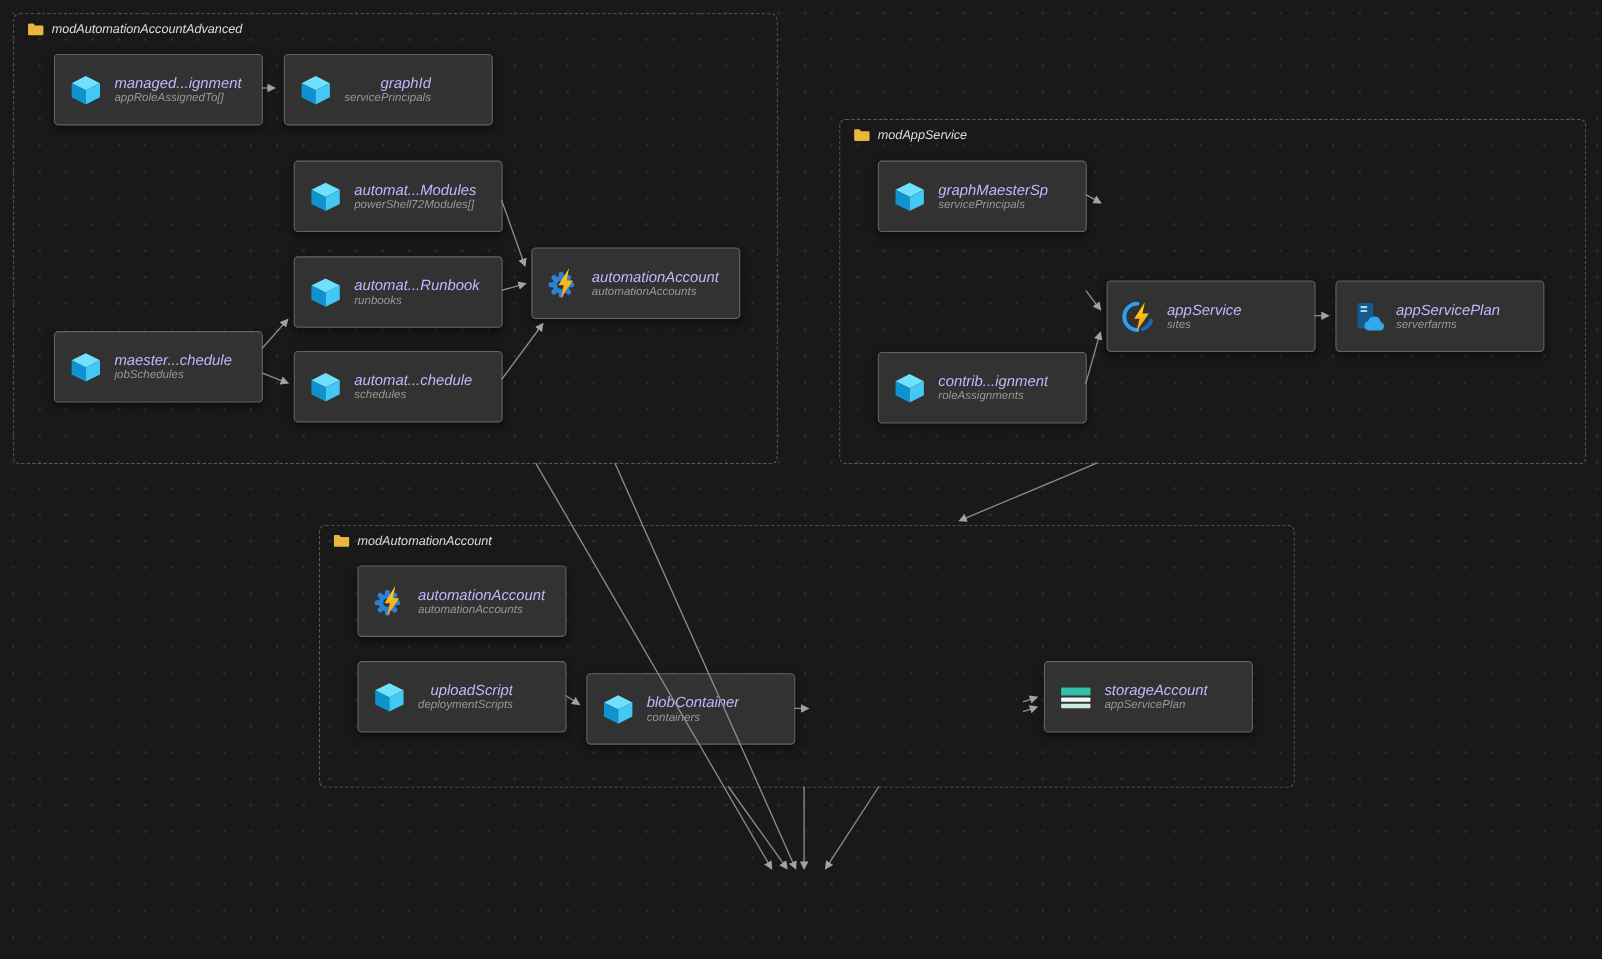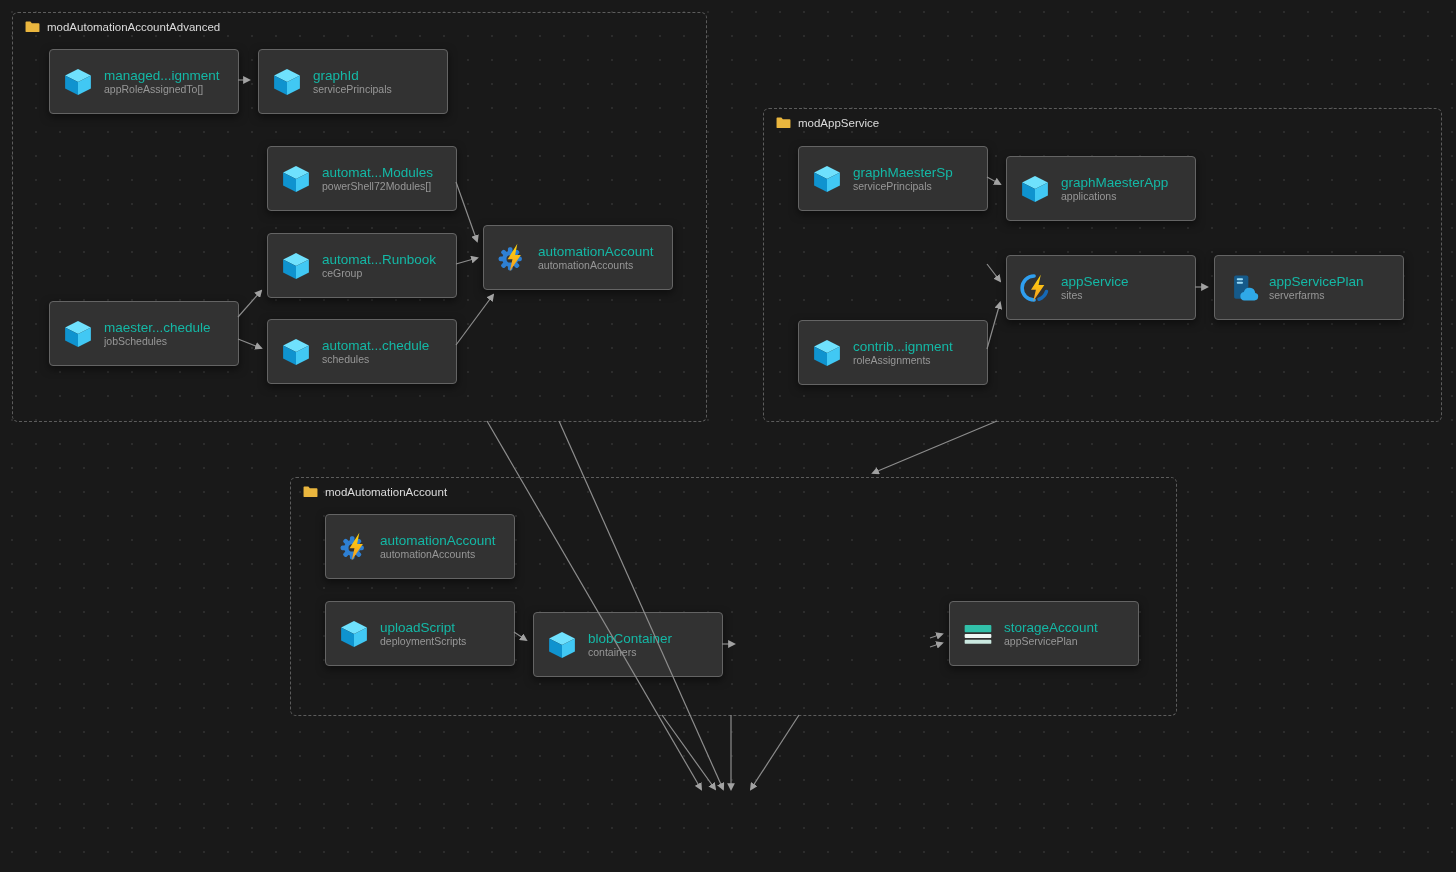--- a/index.html
+++ b/index.html
@@ -1,28 +1,28 @@
 <!DOCTYPE html>
 <html><head>
 <meta charset="utf-8">
 <style>
   html,body{margin:0;padding:0;background:#141414;}
   .canvas{position:relative;width:1456px;height:872px;background:#191919;
     background-image:radial-gradient(circle,#2c2c2c 1.1px,transparent 1.4px);
     background-size:24px 24px;font-family:"Liberation Sans",sans-serif;overflow:hidden;}
   .edges{position:absolute;left:0;top:0;z-index:1;pointer-events:none;}
-  .group{position:absolute;border:1px dashed #5c5c5c;border-radius:6px;z-index:0;}
+  .group{position:absolute;border:1px dashed #5c5c5c;border-radius:6px;z-index:0;font-style:italic;}
   .group-header{position:absolute;top:7px;left:12px;display:flex;align-items:center;gap:7px;z-index:2;}
   .group-label{color:#dcdcdc;font-size:11.5px;}
   .node{position:absolute;width:190px;height:65px;background:#323232;border:1px solid #646464;
     border-radius:4px;display:flex;align-items:center;gap:10px;padding:0 10px 0 12px;
     box-sizing:border-box;z-index:2;box-shadow:0 3px 8px rgba(0,0,0,.5);cursor:pointer;}
   .icon{flex:0 0 32px;height:32px;display:flex;align-items:center;justify-content:center;}
   .txt{display:flex;flex-direction:column;min-width:0;}
-  .t{color:#14b8a6;font-size:13.5px;white-space:nowrap;overflow:hidden;text-overflow:ellipsis;}
+  .t{color:#c4b5fd;font-size:13.5px;white-space:nowrap;overflow:hidden;text-overflow:ellipsis;text-align:right;}
   .s{color:#979797;font-size:10.5px;margin-top:0;white-space:nowrap;overflow:hidden;}
 </style>
 </head>
 <body>
 
 <div class="canvas">
 
   <svg width="0" height="0" style="position:absolute">
     <defs>
       <linearGradient id="boltGrad" x1="0" y1="0" x2="0" y2="1">
@@ -117,21 +117,21 @@
     <div class="node" style="left:254px;top:220px">
       <span class="icon">
         <svg viewBox="0 0 36 36" width="32" height="32">
             <polygon points="18,3.5 32.5,10.8 18,18 3.5,10.8" fill="#6fe1fd"></polygon>
             <polygon points="3.5,10.8 18,18 18,32.5 3.5,25.2" fill="#0f93cf"></polygon>
             <polygon points="32.5,10.8 18,18 18,32.5 32.5,25.2" fill="#41c8f4"></polygon>
           </svg>
       </span>
       <span class="txt">
           <span class="t">automat...Runbook</span>
-          <span class="s">ceGroup</span>
+          <span class="s">runbooks</span>
         </span>
     </div>
 
     <div class="node" style="left:36px;top:288px">
       <span class="icon">
         <svg viewBox="0 0 36 36" width="32" height="32">
             <polygon points="18,3.5 32.5,10.8 18,18 3.5,10.8" fill="#6fe1fd"></polygon>
             <polygon points="3.5,10.8 18,18 18,32.5 3.5,25.2" fill="#0f93cf"></polygon>
             <polygon points="32.5,10.8 18,18 18,32.5 32.5,25.2" fill="#41c8f4"></polygon>
           </svg>
@@ -196,33 +196,20 @@
             <polygon points="3.5,10.8 18,18 18,32.5 3.5,25.2" fill="#0f93cf"></polygon>
             <polygon points="32.5,10.8 18,18 18,32.5 32.5,25.2" fill="#41c8f4"></polygon>
           </svg>
       </span>
       <span class="txt">
           <span class="t">graphMaesterSp</span>
           <span class="s">servicePrincipals</span>
         </span>
     </div>
 
-    <div class="node" style="left:242px;top:47px">
-      <span class="icon">
-        <svg viewBox="0 0 36 36" width="32" height="32">
-            <polygon points="18,3.5 32.5,10.8 18,18 3.5,10.8" fill="#6fe1fd"></polygon>
-            <polygon points="3.5,10.8 18,18 18,32.5 3.5,25.2" fill="#0f93cf"></polygon>
-            <polygon points="32.5,10.8 18,18 18,32.5 32.5,25.2" fill="#41c8f4"></polygon>
-          </svg>
-      </span>
-      <span class="txt">
-          <span class="t">graphMaesterApp</span>
-          <span class="s">applications</span>
-        </span>
-    </div>
 
 
     <div class="node" style="left:242px;top:146px">
       <span class="icon">
         <svg viewBox="0 0 36 36" width="32" height="32">
           <path d="M17 4.5 A13.5 13.5 0 1 0 17 31.5" fill="none" stroke="#2f9ff0" stroke-width="4" stroke-linecap="round"></path>
           <path d="M22.5 30.6 A13.5 13.5 0 0 0 30.9 22" fill="none" stroke="#1668b5" stroke-width="4" stroke-linecap="round"></path>
           <polygon points="24.5,3 13.5,20 19,20 16,33 28.5,14.5 22,14.5" fill="url(#boltGrad)"></polygon>
         </svg>
       </span>

